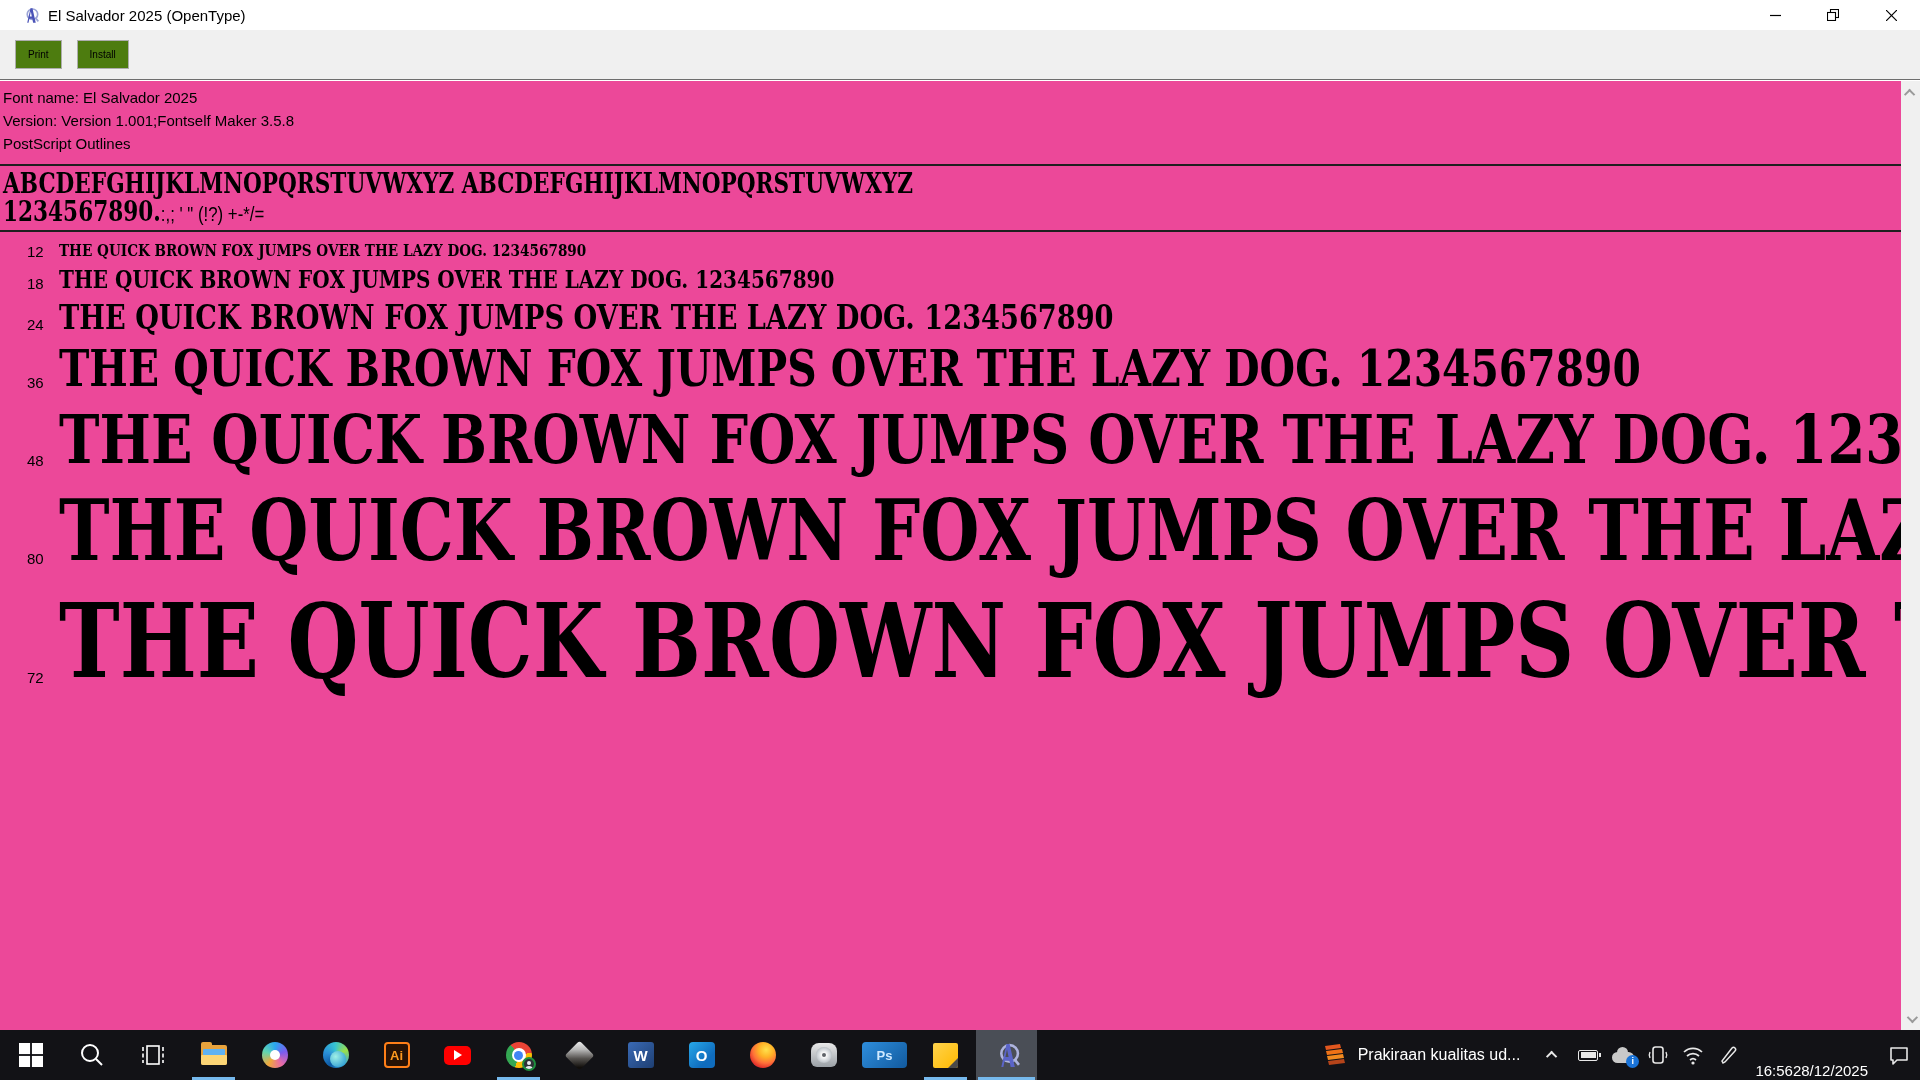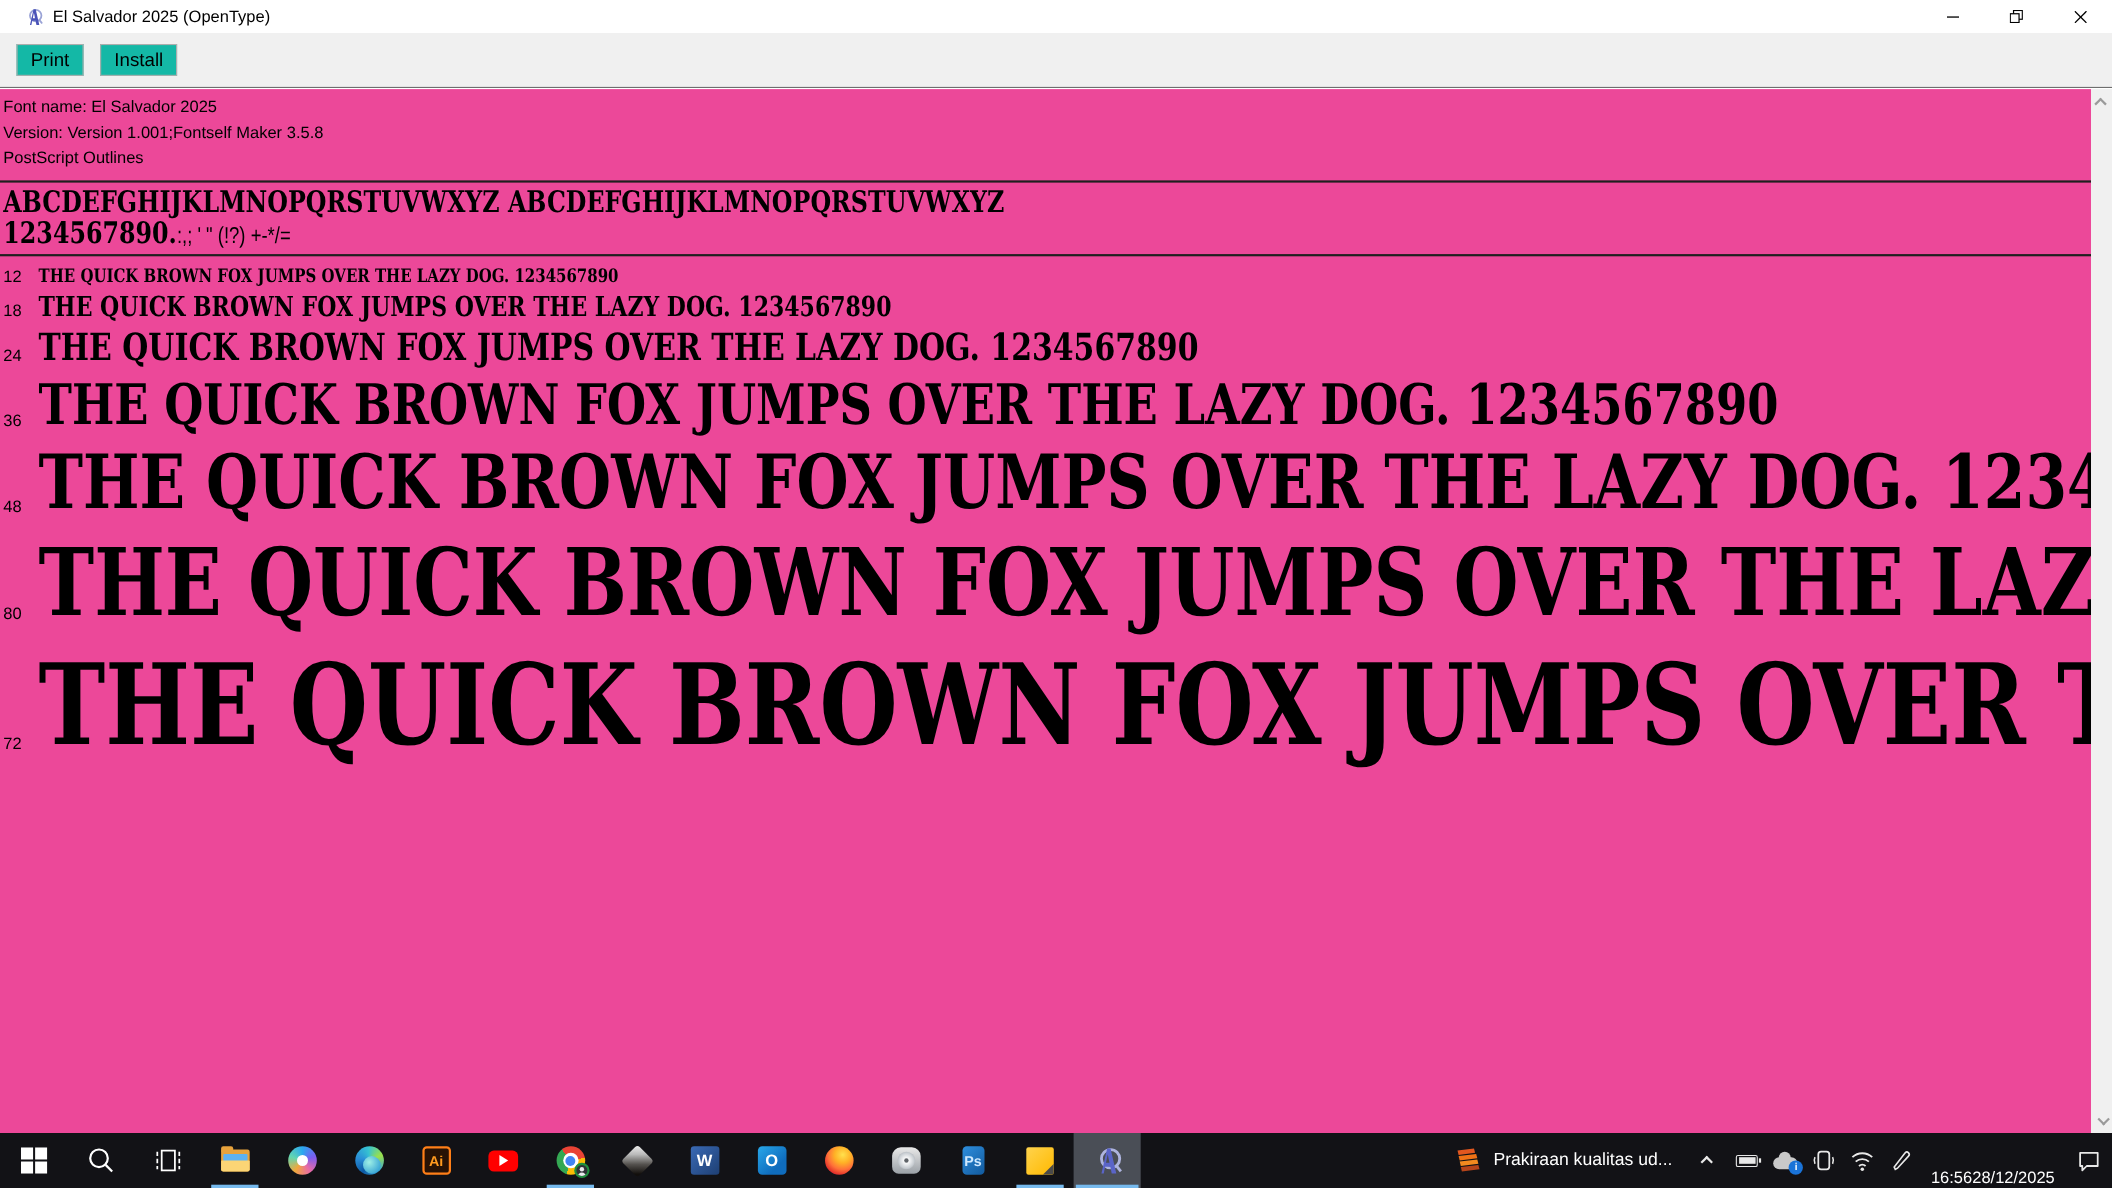--- a/index.html
+++ b/index.html
@@ -10,43 +10,43 @@
   .window { position:absolute; left:0; top:0; right:0; bottom:50px; background:#fff; }
 
   .titlebar { height:30px; background:#fff; display:flex; align-items:center; }
   .title-icon { width:17px; height:17px; margin-left:22px; flex:none; }
   .title-text { margin-left:9px; font-size:15px; color:#000; }
   .caption-group { margin-left:auto; display:flex; height:100%; }
   .cap-btn { width:58px; height:100%; display:flex; align-items:center; justify-content:center; background:#fff; }
 
   .toolbar { height:50px; background:#f0f0f0; border-bottom:1px solid #6e6e6e;
              display:flex; align-items:center; padding-left:15px; gap:15px; }
-  .tb-push { height:29px; min-width:44px; padding:0 12px; background:#14b8a6;
-             border:1px solid #adadad; font-size:17px; color:#000;
+  .tb-push { height:29px; min-width:44px; padding:0 12px; background:#4d7c0f;
+             border:1px solid #adadad; font-size:10px; color:#000;
              font-family:"Liberation Sans",sans-serif; }
 
   
   .main { position:absolute; top:81px; left:0; right:19px; bottom:0; background:#ec4899;
           overflow:hidden; }
   .info { padding:5px 0 0 3px; font-size:15px; line-height:23px; color:#000; }
   .rule { height:2px; background:#1f1f1f; }
   .rule-1 { margin-top:9px; }
   .rule-2 { margin-top:4px; }
 
   .slab { font-family:"DejaVu Serif", serif; font-weight:800; color:#000; }
   .squeeze { display:inline-block; transform:scaleX(0.8); transform-origin:0 100%;
              white-space:nowrap; }
 
   .alphabet-line { padding-left:3px; margin-top:3px; font-size:27px; line-height:30px; }
   .numbers-line  { padding-left:3px; font-size:27px; line-height:25px; }
   .fallback { font-family:"Liberation Sans", sans-serif; font-weight:400; font-size:21px; }
 
   .samples { margin-top:7px; }
   .sample-row { display:flex; align-items:flex-end; margin-bottom:2px; }
-  .sample-label { flex:none; width:35px; padding-left:3px; font-size:15px; color:#000; }
+  .sample-label { flex:none; width:35px; padding-left:3px; font-size:15px; color:#000;margin-left:24px; }
   .sample-text { white-space:nowrap; }
   .r12 .sample-text { font-size:17px;  line-height:22px; }
   .r18 .sample-text { font-size:25px;  line-height:30px; }
   .r24 .sample-text { font-size:34px;  line-height:40px; }
   .r36 .sample-text { font-size:51px;  line-height:59px; }
   .r48 .sample-text { font-size:68px;  line-height:79px; }
   .r60 .sample-text { font-size:85px;  line-height:99px; }
   .r72 .sample-text { font-size:102px; line-height:119px; }
   .r12 .sample-label { margin-bottom:2px; } .r18 .sample-label { margin-bottom:3px; }
   .r24 .sample-label { margin-bottom:4px; } .r36 .sample-label { margin-bottom:7px; }
@@ -113,21 +113,21 @@
 
   .firefox { width:26px; height:26px; border-radius:50%;
              background:radial-gradient(circle at 62% 30%, #ffe14d 0%, #ffb226 30%, #ff7139 55%, #e3322b 75%, #942a8c 100%); }
 
   .ffactory { position:relative; width:26px; height:24px; background:linear-gradient(#e9e9e9,#9aa0a6);
               border-radius:8px 8px 6px 6px; }
   .ffactory .disc { position:absolute; left:5px; top:4px; width:16px; height:16px; border-radius:50%;
                     background:radial-gradient(#ffffff 15%, #c9ced3 60%, #8b9096 100%); }
   .ffactory .hole { position:absolute; left:11px; top:10px; width:4px; height:4px; border-radius:50%; background:#5f6368; }
 
-  .ps-icon { width:20px; height:26px; border-radius:4px; background:linear-gradient(135deg,#2e8edd,#125a9e);
+  .ps-icon { width:45px; height:26px; border-radius:4px; background:linear-gradient(135deg,#2e8edd,#125a9e);
              color:#cfe9ff; font-weight:bold; font-size:13px; display:flex; align-items:center; justify-content:center; }
 
   .sticky { position:relative; width:25px; height:25px; background:linear-gradient(135deg,#ffd34d,#ffb900);
             border-radius:2px; overflow:hidden; }
   .sticky::after { content:""; position:absolute; right:0; bottom:0; width:0; height:0;
                    border-left:10px solid transparent; border-bottom:10px solid #4a4a4a; }
 
   
   .tb-right { margin-left:auto; display:flex; align-items:stretch; }
   .weather { display:flex; align-items:center; gap:10px; padding:0 14px; }

